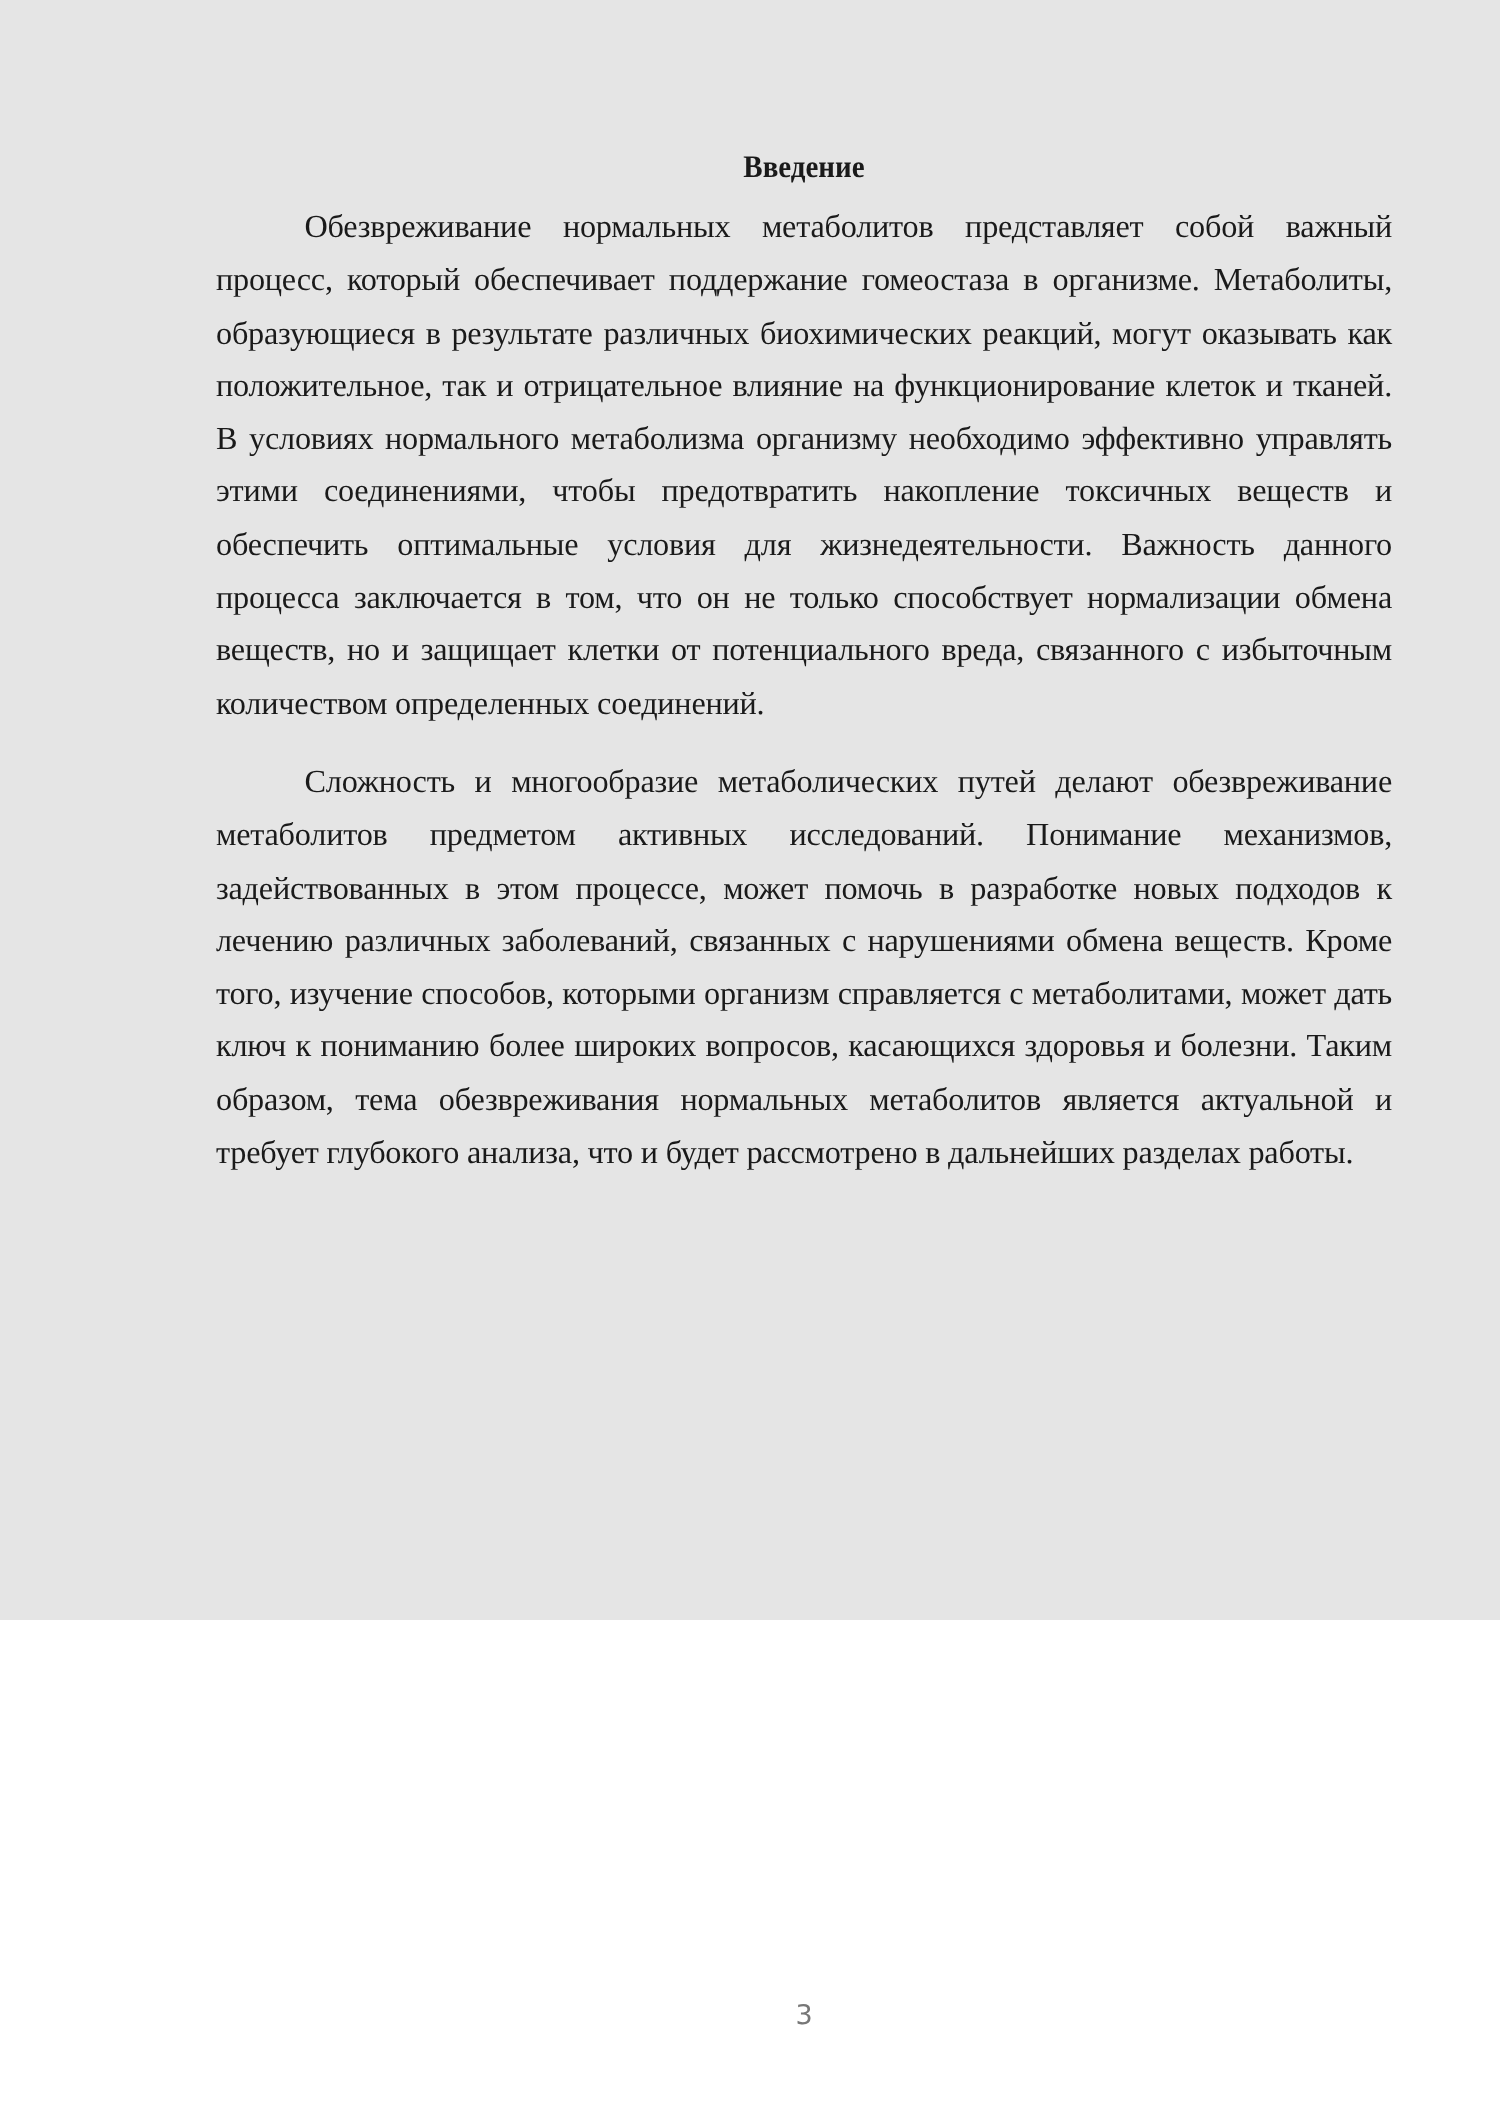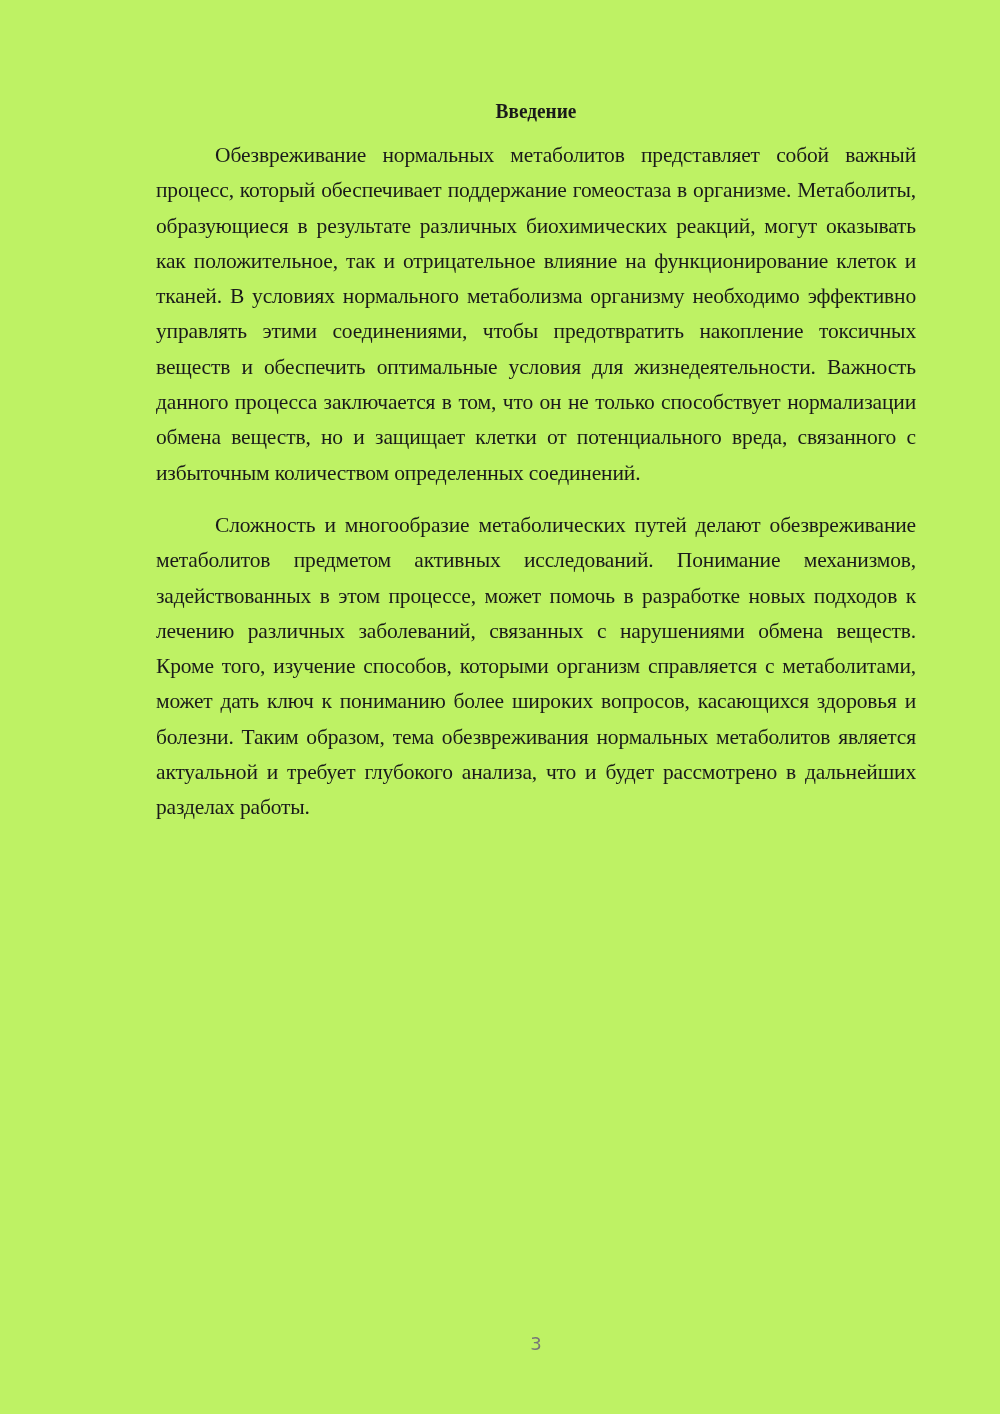--- a/index.html
+++ b/index.html
@@ -13,22 +13,22 @@
       position: relative;
       overflow: hidden;
       font-family: "Liberation Serif", "DejaVu Serif", serif;
       color: #1a1a1a;
     }
     .page {
       position: absolute;
       left: 0;
       top: 0;
       width: 1000px;
-      height: 1414px;
-      background: #bef264;
+      height: 1080px;
+      background: #e5e5e5;
     }
     .content {
       position: absolute;
       left: 144px;
       top: 96px;
       width: 784px;
     }
     .heading {
       text-align: center;
       font-weight: bold;
@@ -36,21 +36,21 @@
       line-height: 30px;
       margin: 0 0 8px 0;
       padding-left: 0;
       transform: scaleX(0.92);
     }
     .para {
       font-size: 21.5px;
       line-height: 35.3px;
       text-align: justify;
       text-indent: 59px;
-      margin: 12px;
+      margin: 0;
       letter-spacing: -0.15px;
     }
     .para + .para {
       margin-top: 17px;
     }
     .page-number {
       position: absolute;
       left: 0;
       width: 1072px;
       top: 1333px;

